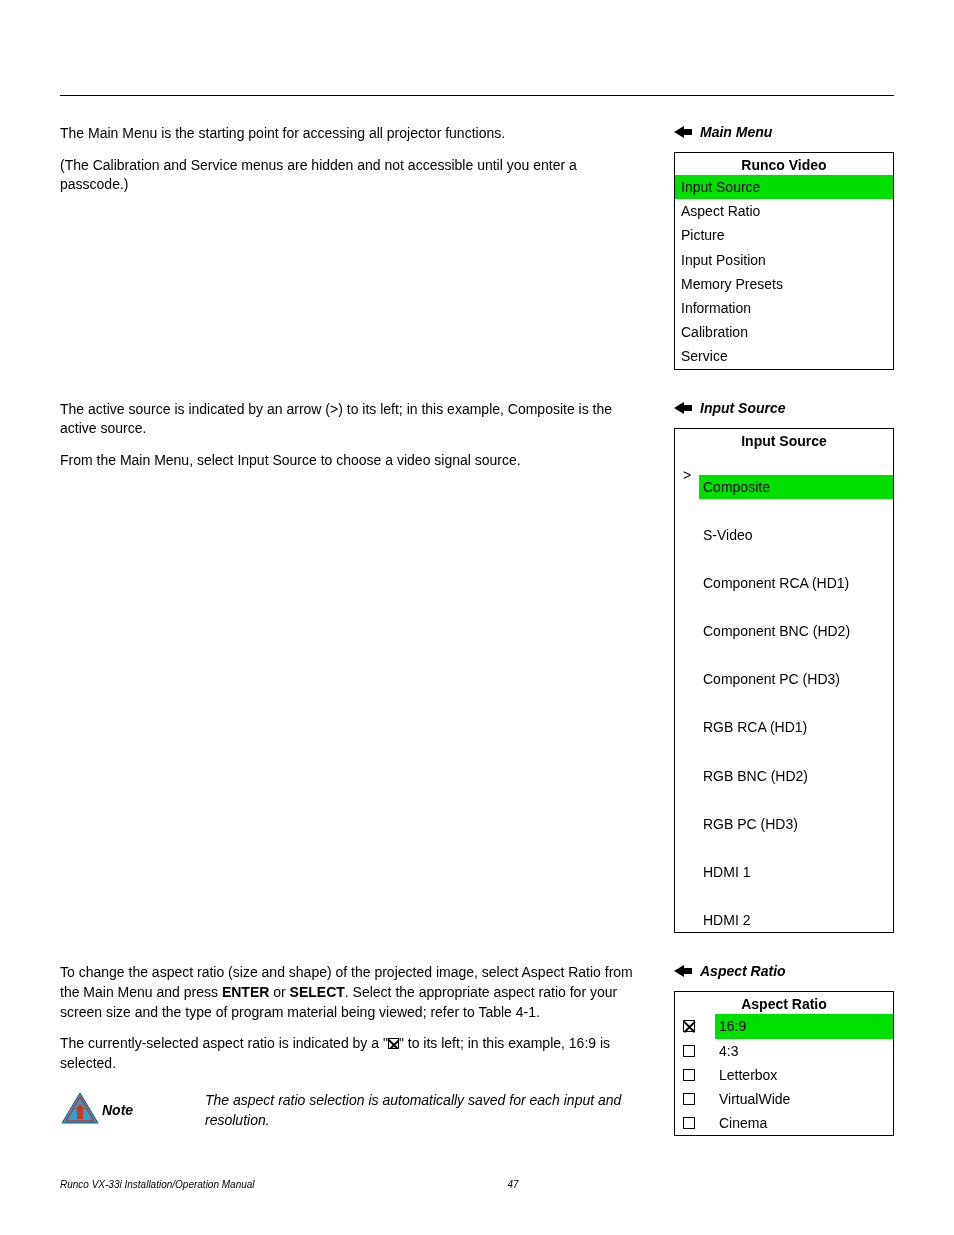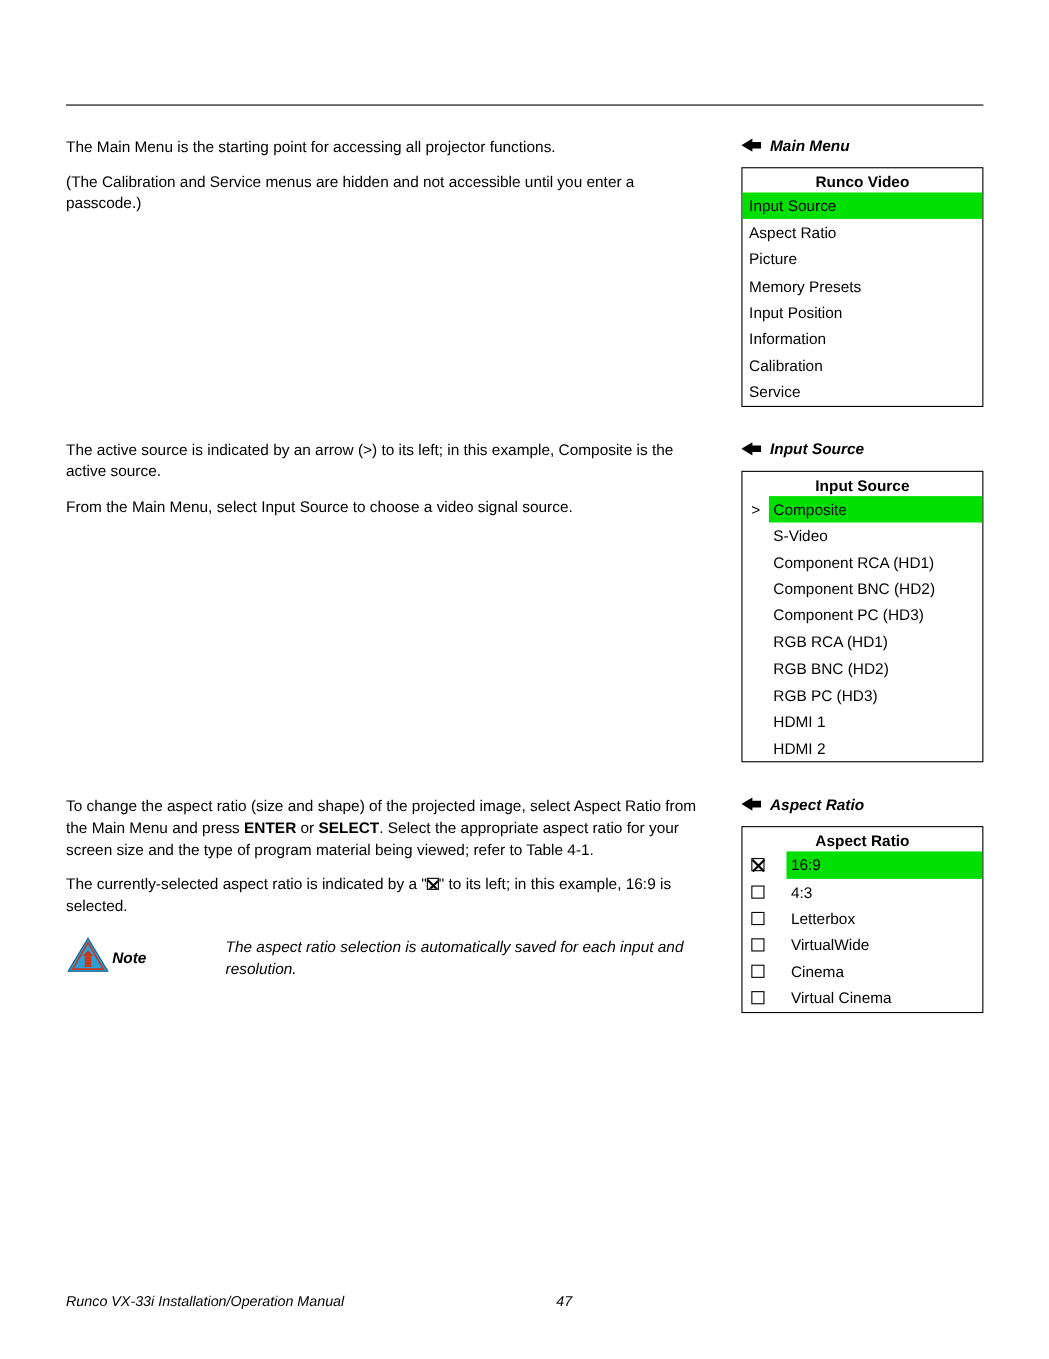--- a/index.html
+++ b/index.html
@@ -71,20 +71,21 @@
     line-height: 1.3;
   }
   .input-row .ind {
     width: 24px;
     text-align: center;
     padding: 3px 0;
   }
   .input-row .lbl {
     flex: 1;
     padding: 3px 4px;
+    margin-top: 24px;
   }
   .input-row.hl .lbl { background: #00e000; }
   .aspect-row {
     display: flex;
     align-items: center;
     line-height: 1.3;
   }
   .aspect-row .cb {
     width: 28px;
     display: flex;
@@ -120,21 +121,21 @@
     line-height: 1.4;
     margin-left: 17px;
   }
   .inline-bold { font-weight: bold; }
   .footer {
     position: absolute;
     bottom: 45px;
     left: 60px;
     right: 60px;
     font-style: italic;
-    font-size: 13px;
+    font-size: 10px;
     display: flex;
   }
   .footer-title { flex: 0 0 auto; }
   .footer-page { position: absolute; left: 50%; transform: translateX(-50%); margin-left: 36px; }
   .checkbox-glyph {
     display: inline-block;
     border: 1.5px solid #000;
     width: 12px;
     height: 12px;
     position: relative;
@@ -192,22 +193,22 @@
             </svg>
         </span>
         <span>Main Menu</span>
       </div>
       <div class="menu-box">
         <div class="menu-title">Runco Video</div>
         <div id="main-menu-items">
             <div class="menu-row hl">Input Source</div>
             <div class="menu-row">Aspect Ratio</div>
             <div class="menu-row">Picture</div>
+            <div class="menu-row">Input Position</div>
             <div class="menu-row">Memory Presets</div>
-            <div class="menu-row">Input Position</div>
             <div class="menu-row">Information</div>
             <div class="menu-row">Calibration</div>
             <div class="menu-row">Service</div>
           </div>
       </div>
     </div>
   </div>
 
   <div class="content-row" style="margin-top:30px;">
     <div class="left-col">
@@ -329,26 +330,20 @@
                 <span class="checkbox-glyph"></span>
               </div>
               <div class="lbl">VirtualWide</div>
             </div>
             <div class="aspect-row">
               <div class="cb">
                 <span class="checkbox-glyph"></span>
               </div>
               <div class="lbl">Cinema</div>
             </div>
-            <div class="aspect-row">
-              <div class="cb">
-                <span class="checkbox-glyph"></span>
-              </div>
-              <div class="lbl">Virtual Cinema</div>
-            </div>
           </div>
       </div>
     </div>
   </div>
 
 </div>
 
 <div class="footer">
   <span class="footer-title">Runco VX-33i Installation/Operation Manual</span>
   <span class="footer-page">47</span>

